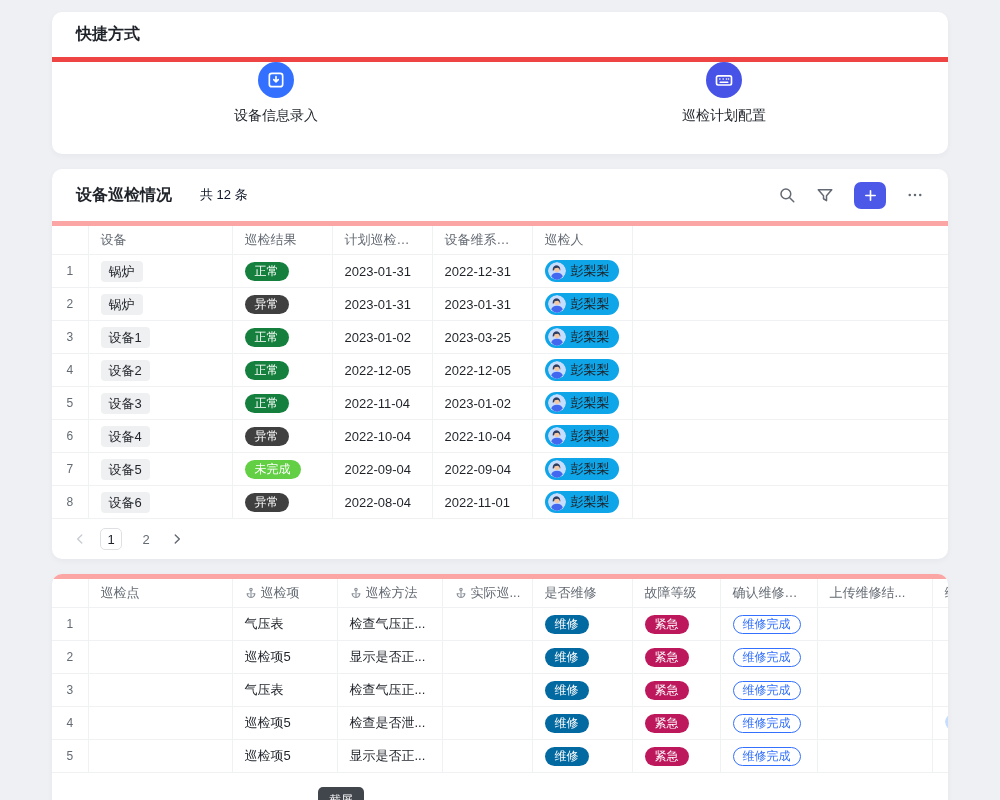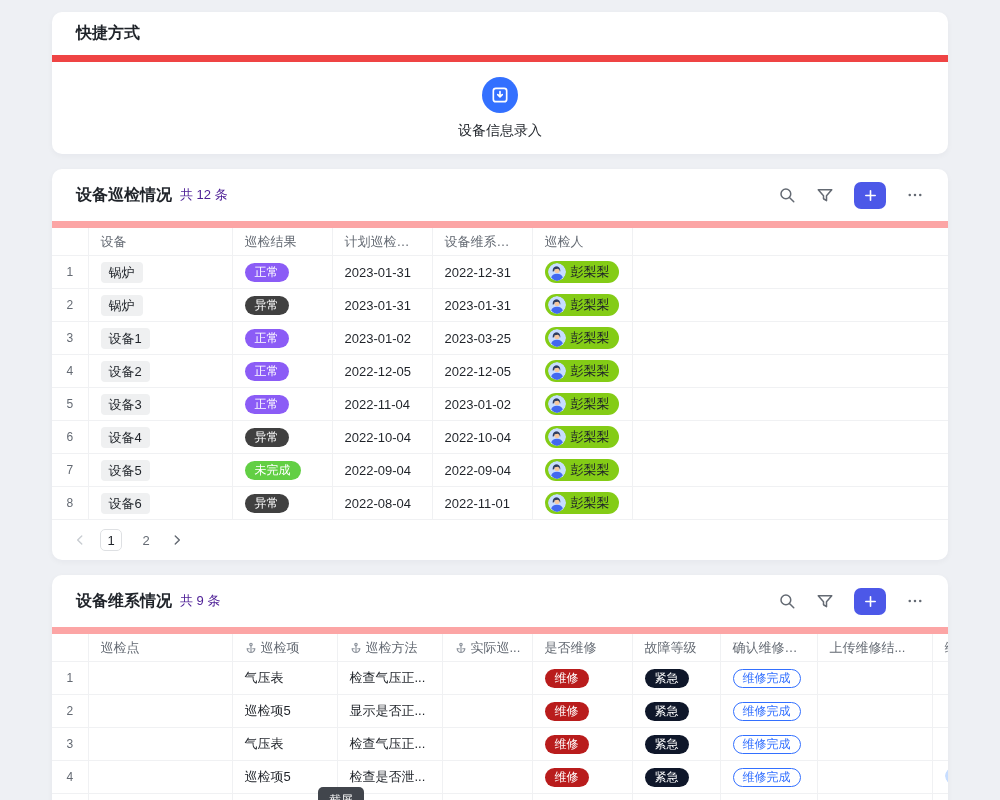--- a/index.html
+++ b/index.html
@@ -4,48 +4,48 @@
 <style>
   *{margin:0;padding:0;box-sizing:border-box}
   html,body{width:1000px;height:800px;overflow:hidden;background:#eef0f4;
     font-family:"Liberation Sans","DejaVu Sans",sans-serif;}
   .page{position:relative;width:1000px;height:800px;overflow:hidden}
   .card{background:#fff;border-radius:10px;margin:0 52px;box-shadow:0 2px 6px rgba(31,35,41,.04);overflow:hidden}
   .shortcuts-card{margin-top:12px}
   .table-card{margin-top:15px}
   .maintenance-card{height:420px}
   .card-header{display:flex;align-items:center;height:52px;padding:0 24px}
-  .shortcuts-card .card-header{height:50px;border-bottom:7px solid #ef4444}
+  .shortcuts-card .card-header{height:50px;border-bottom:5px solid #ef4444}
   .card-title{font-size:16px;font-weight:700;color:#1f2329}
-  .card-count{margin-left:8px;font-size:13px;color:#4c1d95}
-  .shortcut-row{display:flex;align-items:center;height:92px}
+  .card-count{margin-left:28px;font-size:13px;color:#0f172a}
+  .shortcut-row{display:flex;align-items:flex-start;height:92px}
   .shortcut{flex:1;display:flex;flex-direction:column;align-items:center;gap:9px;cursor:pointer}
   .shortcut-icon{width:36px;height:36px;border-radius:50%;display:flex;align-items:center;justify-content:center}
   .shortcut-icon svg{width:20px;height:20px;color:#fff}
   .shortcut-label{font-size:14px;color:#1f2329}
   .header-tools{margin-left:auto;display:flex;align-items:center;gap:20px}
   .tool{width:18px;height:18px;color:#646a73;cursor:pointer}
   .tool svg{width:100%;height:100%}
   .add-btn{width:32px;height:27px;border:none;border-radius:7px;display:flex;align-items:center;justify-content:center;cursor:pointer}
   .add-btn svg{width:15px;height:15px;color:#fff}
   table{width:100%;border-collapse:collapse;table-layout:fixed;font-size:13px;color:#1f2329}
   td{height:33px;padding:0 12px;border-bottom:1px solid #f0f1f3;border-right:1px solid #f0f1f3;
      white-space:nowrap;overflow:hidden;text-overflow:ellipsis;vertical-align:middle}
-  thead td{height:31px;color:#646a73;border-top:7px solid #fca5a5;font-weight:400}
+  thead td{height:31px;color:#646a73;border-top:5px solid #fca5a5;font-weight:400}
   td.num{text-align:center;color:#646a73;padding:0 4px;font-size:12px}
   td.filler{border-right:none}
   .chip{display:inline-block;background:#eff0f1;border-radius:4px;padding:2px 8px;line-height:17px}
-  .person-chip{display:inline-flex;align-items:center;gap:5px;background:#84cc16;border-radius:11px;padding:2px 9px 2px 3px}
+  .person-chip{display:inline-flex;align-items:center;gap:5px;background:#0ea5e9;border-radius:11px;padding:2px 9px 2px 3px}
   .avatar{width:18px;height:18px;border-radius:50%;flex:none}
   .badge{display:inline-block;border-radius:10px;padding:2px 10px;font-size:12px;color:#fff;line-height:15px}
-  .type-normal{background:#8b5cf6}
+  .type-normal{background:#15803d}
   .type-abnormal{background:#404040}
   .type-incomplete{background:#62cf44}
-  .type-repair{background:#b91c1c}
-  .type-urgent{background:#0f172a}
+  .type-repair{background:#0369a1}
+  .type-urgent{background:#be185d}
   .type-confirm{background:#fff;border:1px solid #3370ff;color:#3370ff;padding:1px 9px}
   .col-flex{display:flex;align-items:center;gap:4px;overflow:hidden}
   .anchor-icon{width:12px;height:12px;color:#8f959e;flex:none}
   .anchor-icon svg{width:100%;height:100%}
   .pagination{display:flex;align-items:center;gap:13px;height:40px;padding:0 21px}
   .pg-chev{width:14px;height:14px;color:#646a73;cursor:pointer}
   .pg-chev svg{width:100%;height:100%}
   .pg-chev.disabled{color:#c9cdd2}
   .pg-num{min-width:22px;height:22px;display:flex;align-items:center;justify-content:center;font-size:13px;color:#646a73;cursor:pointer}
   .pg-num.current{border:1px solid #dee0e3;border-radius:5px;color:#1f2329;background:#fff}
@@ -129,20 +129,28 @@
       <span class="card-title">快捷方式</span>
     </div>
     <div class="shortcut-row">
       <div class="shortcut">
         <span class="shortcut-icon" style="background: rgb(51, 112, 255);">
             <svg>
               <use href="#i-entry"></use>
             </svg>
           </span>
         <span class="shortcut-label">设备信息录入</span>
+      </div>
+      <div class="shortcut">
+        <span class="shortcut-icon" style="background: rgb(71, 82, 230);">
+            <svg>
+              <use href="#i-keyboard"></use>
+            </svg>
+          </span>
+        <span class="shortcut-label">巡检计划配置</span>
       </div>
     </div>
   </section>
 
   <section class="card table-card">
     <div class="card-header">
       <span class="card-title">设备巡检情况</span>
       <span class="card-count">共 12 条</span>
       <div class="header-tools">
         <span class="tool"><svg>
@@ -303,40 +311,20 @@
           </svg></span>
       <span class="pg-num current">1</span>
       <span class="pg-num">2</span>
       <span class="pg-chev"><svg>
             <use href="#i-chev-right"></use>
           </svg></span>
     </div>
   </section>
 
   <section class="card table-card maintenance-card">
-    <div class="card-header">
-      <span class="card-title">设备维系情况</span>
-      <span class="card-count">共 9 条</span>
-      <div class="header-tools">
-        <span class="tool"><svg>
-              <use href="#i-search"></use>
-            </svg></span>
-        <span class="tool"><svg>
-              <use href="#i-filter"></use>
-            </svg></span>
-        <button class="add-btn" style="background: rgb(76, 88, 232);">
-            <svg>
-              <use href="#i-plus"></use>
-            </svg>
-          </button>
-        <span class="tool"><svg>
-              <use href="#i-more"></use>
-            </svg></span>
-      </div>
-    </div>
     <table>
       <colgroup>
           <col style="width:36px">
           <col style="width:144px">
           <col style="width:105px">
           <col style="width:105px">
           <col style="width:90px">
           <col style="width:100px">
           <col style="width:88px">
           <col style="width:97px">

